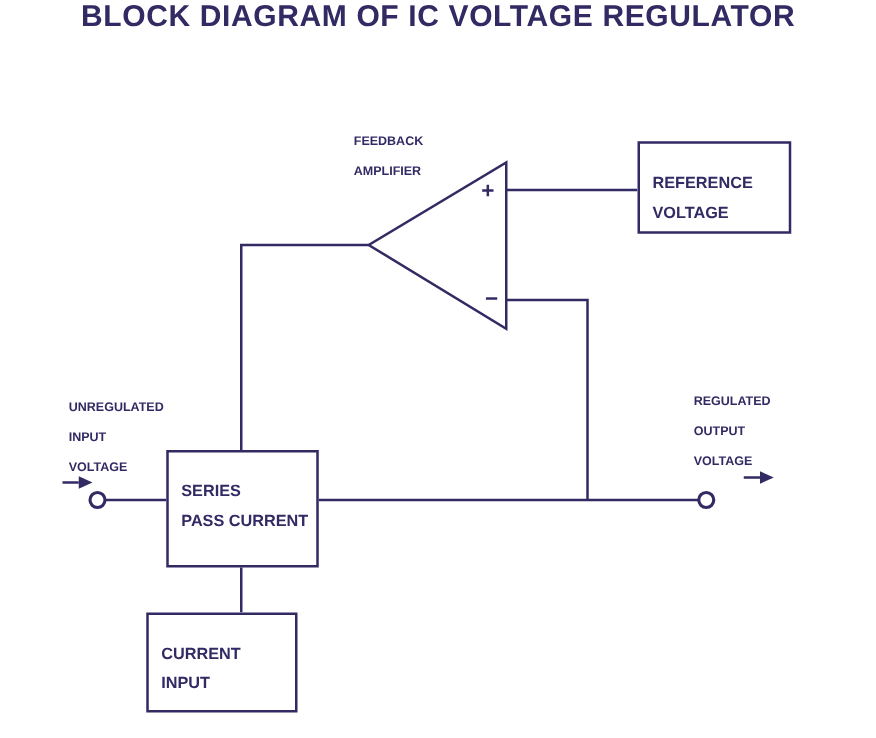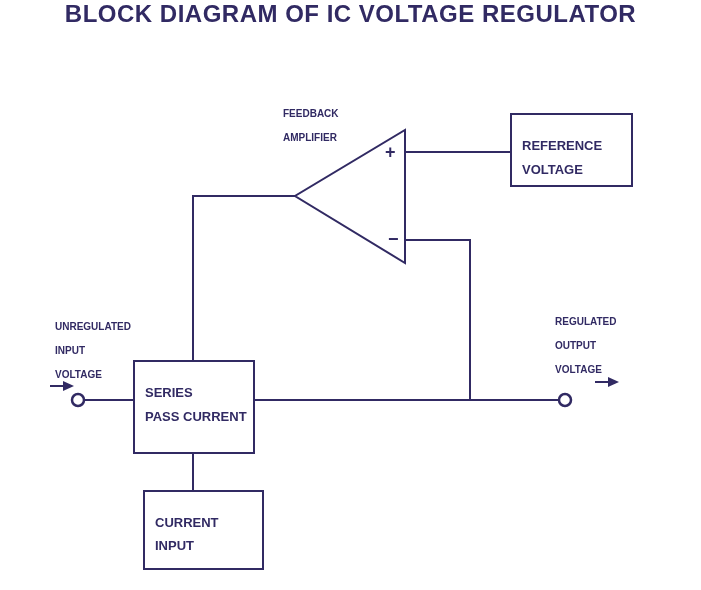--- a/index.html
+++ b/index.html
@@ -96,21 +96,21 @@
   <div class="box" style="left:510px; top:113px; width:123px; height:74px;">
     <div>REFERENCE</div>
     <div>VOLTAGE</div>
   </div>
 
   <div class="box" style="left:133px; top:360px; width:122px; height:94px;">
     <div>SERIES</div>
     <div>PASS CURRENT</div>
   </div>
 
-  <div class="box" style="left:143px; top:490px; width:121px; height:80px; line-height:23px;">
+  <div class="box" style="left:117px; top:490px; width:121px; height:80px; line-height:23px;">
     <div>CURRENT</div>
     <div>INPUT</div>
   </div>
 
   <div class="lbl" style="left:8px; top:315px;margin-left:47px;">
     <div>UNREGULATED</div>
     <div>INPUT</div>
     <div>VOLTAGE</div>
   </div>
 

